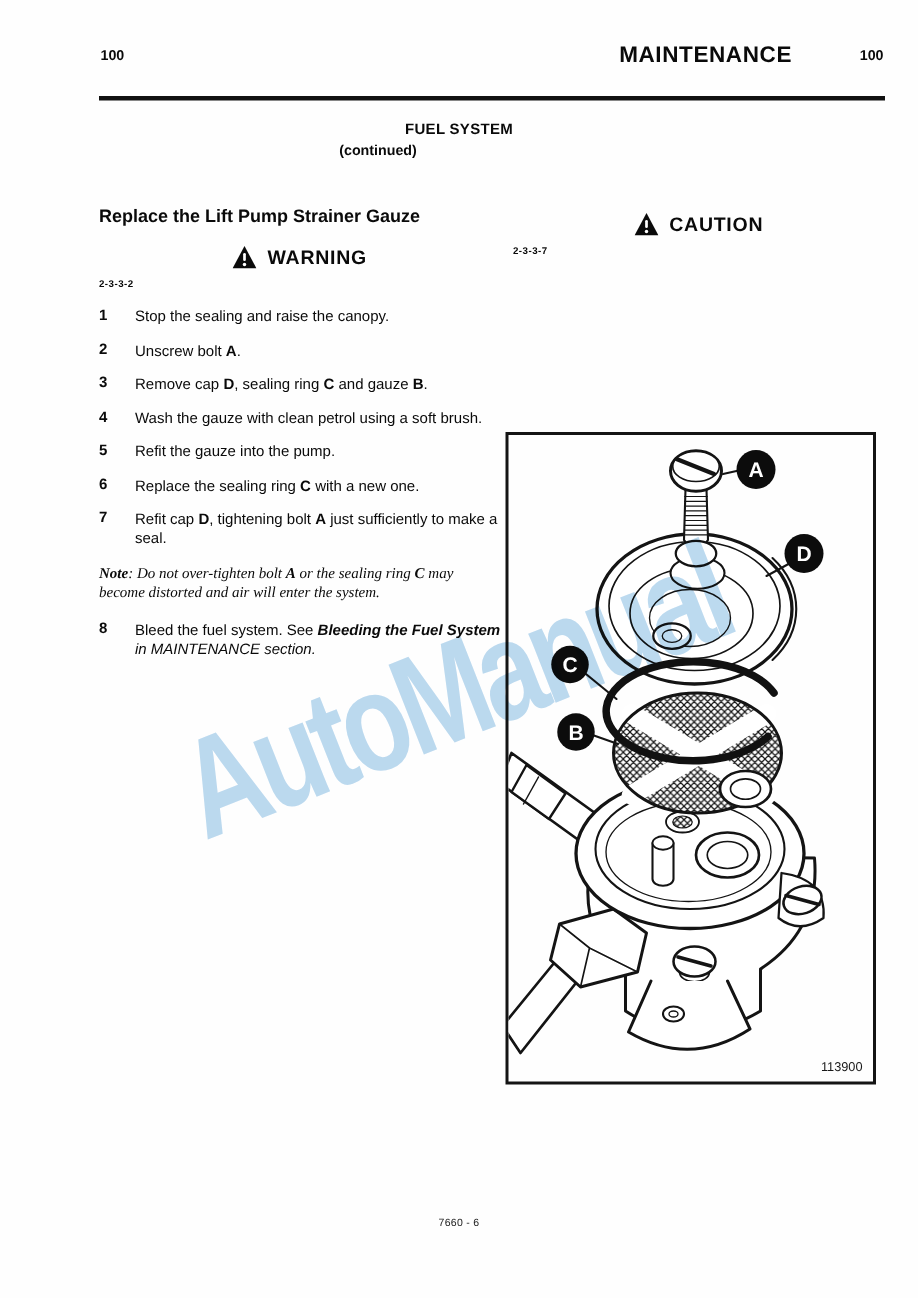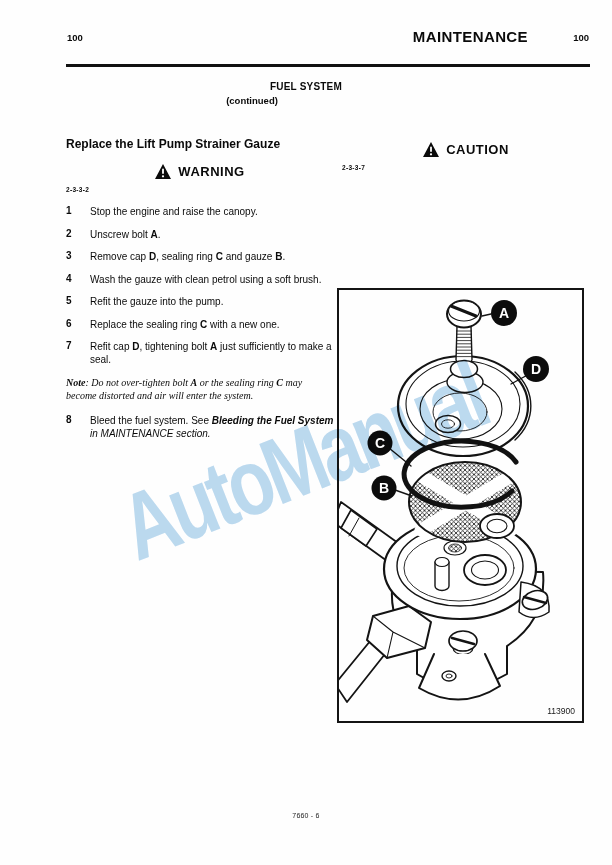--- a/index.html
+++ b/index.html
@@ -74,21 +74,21 @@
         <circle cx="8" cy="12.3" r="1.15" fill="#fff"></circle>
       </svg>
     </span>
     <span class="alert-word">WARNING</span>
   </div>
   <p class="alert-code">2-3-3-2</p>
 
   <div>
       <div class="step">
         <span class="step-num">1</span>
-        <span class="step-text"><span class="rt-n">Stop the engine and raise the canopy.</span></span>
+        <span class="step-text"><span class="rt-n">Stop the sealing and raise the canopy.</span></span>
       </div>
       <div class="step">
         <span class="step-num">2</span>
         <span class="step-text"><span class="rt-n">Unscrew bolt </span><span class="rt-b">A</span><span class="rt-n">.</span></span>
       </div>
       <div class="step">
         <span class="step-num">3</span>
         <span class="step-text"><span class="rt-n">Remove cap </span><span class="rt-b">D</span><span class="rt-n">, sealing ring </span><span class="rt-b">C</span><span class="rt-n"> and gauze </span><span class="rt-b">B</span><span class="rt-n">.</span></span>
       </div>
       <div class="step">

